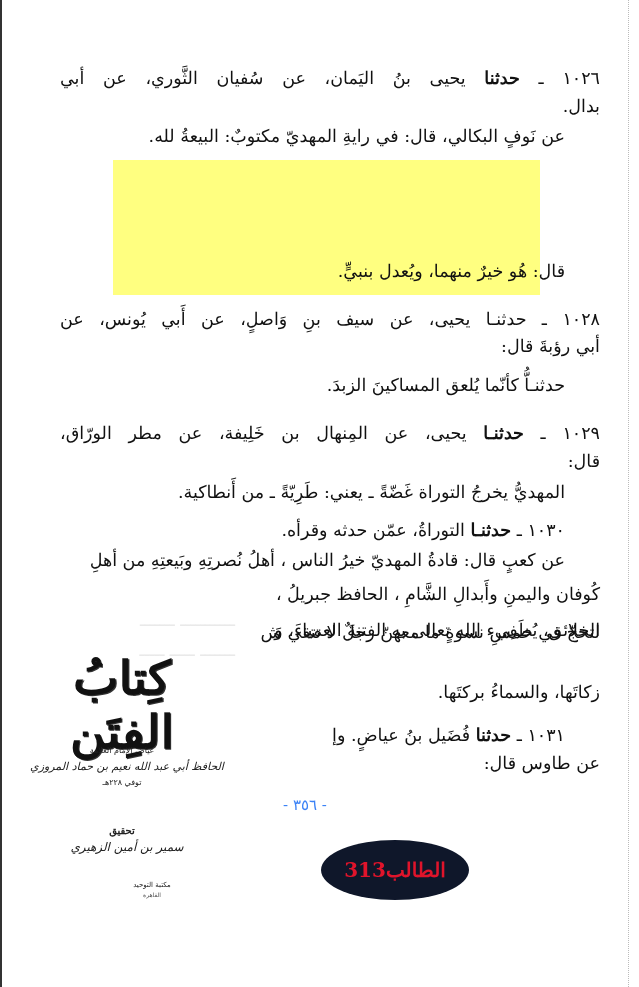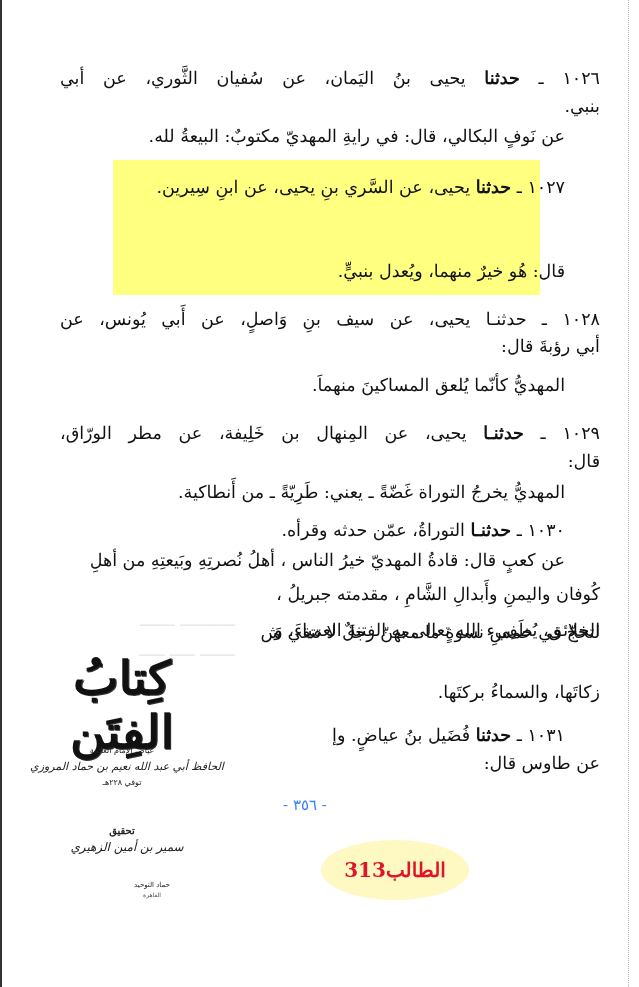--- a/index.html
+++ b/index.html
@@ -18,69 +18,68 @@
   .cover { position:absolute; left:2px; top:596px; width:243px; height:391px; background:#fff; }
   .cover-inner { position:absolute; left:0; top:0; width:243px; height:391px; }
   .cover .title { position:absolute; left:40px; top:55px; width:160px; text-align:center;
                   font-size:46px; font-weight:bold; direction:rtl; font-family:"DejaVu Serif", serif;
                   letter-spacing:-1px; transform:scaleX(1.05); text-shadow:1px 1px 0 #333; }
   .cover .small { position:absolute; text-align:center; direction:rtl; color:#222; }
   .cover .ghost { position:absolute; direction:rtl; color:#e9e9e9; font-size:17px; white-space:nowrap; }
   .page-num { position:absolute; left:260px; top:796px; width:90px; text-align:center;
               font-size:15px; color:#3b82f6; direction:rtl; }
   .badge { position:absolute; left:321px; top:840px; width:148px; height:60px; border-radius:50%;
-           background:#fef9c3; display:flex; align-items:center; justify-content:center; }
+           background:#0f172a; display:flex; align-items:center; justify-content:center; }
   .badge span { color:#e0142b; font-weight:bold; font-size:20px; font-family:"DejaVu Serif", serif; }
 </style>
 </head>
 <body>
 
 <div class="left-rule"></div>
 <div class="right-rule"></div>
 <div class="highlight"></div>
 
 <div class="page">
 
   <div class="line justify-full" style="top:66px"><span>١٠٢٦ ـ </span><span class="b">حدثنا</span><span> يحيى بنُ اليَمان، عن سُفيان الثَّوري، عن أبي</span></div>
-  <div class="line" style="top:94px">بنبي.</div>
+  <div class="line" style="top:94px">بدال.</div>
   <div class="line indent" style="top:124px">عن نَوفٍ البكالي، قال: في رايةِ المهديّ مكتوبٌ: البيعةُ لله.</div>
 
-  <div class="line indent" style="top:175px"><span>١٠٢٧ ـ </span><span class="b">حدثنا</span><span> يحيى، عن السَّري بنِ يحيى، عن ابنِ سِيرين.</span></div>
   <div class="line indent" style="top:259px">قال: هُو خيرٌ منهما، ويُعدل بنبيٍّ.</div>
 
   <div class="line justify-full" style="top:307px"><span>١٠٢٨ ـ </span><span>حدثنـا</span><span> يحيى، عن سيف بنِ وَاصلٍ، عن أَبي يُونس، عن</span></div>
   <div class="line" style="top:334px">أبي رؤبةَ قال:</div>
-  <div class="line indent" style="top:373px">المهديُّ كأنّما يُلعق المساكينَ منهماَ.</div>
+  <div class="line indent" style="top:373px">حدثنـاُّ كأنّما يُلعق المساكينَ الزبدَ.</div>
 
   <div class="line justify-full" style="top:421px"><span>١٠٢٩ ـ </span><span class="b">حدثنـا</span><span> يحيى، عن المِنهال بن خَلِيفة، عن مطر الورّاق،</span></div>
   <div class="line" style="top:449px">قال:</div>
   <div class="line indent" style="top:480px">المهديُّ يخرجُ التوراة غَضّةً ـ يعني: طَرِيّةً ـ من أَنطاكية.</div>
 
   <div class="line indent" style="top:518px"><span>١٠٣٠ ـ </span><span class="b">حدثنـا</span><span> التوراةُ، عمّن حدثه وقرأه.</span></div>
   <div class="line indent" style="top:548px">عن كعبٍ قال: قادةُ المهديّ خيرُ الناس ، أهلُ نُصرتِهِ وبَيعتِهِ من أهلِ</div>
-  <div class="line" style="top:582px">كُوفان واليمنِ وأَبدالِ الشَّامِ ، مقدمته جبريلُ ،</div>
+  <div class="line" style="top:582px">كُوفان واليمنِ وأَبدالِ الشَّامِ ، الحافظ جبريلُ ،</div>
   <div class="line" style="top:618px">الخلائق، يُطَفِيء الله تعالى به الفتنةَ العمياءَ، وَ</div>
   <div class="line" style="top:620px">لتحجّ في خمسِ نسوةٍ ما معهنّ رجلٌ لا تتقي ش</div>
   <div class="line" style="top:680px">زكاتَها، والسماءُ بركتَها.</div>
 
   <div class="line indent" style="top:723px"><span>١٠٣١ ـ </span><span class="b">حدثنا</span><span> فُضَيل بنُ عياضٍ. وإ</span></div>
   <div class="line" style="top:751px">عن طاوس قال:</div>
 </div>
 
 <div class="cover">
   <div class="cover-inner">
     <div class="ghost" style="right:10px; top:14px;">ـــــــــــ ـــــــ</div>
     <div class="ghost" style="right:10px; top:44px;">ـــــــ ـــــ ـــــ</div>
     <div class="title">كِتابُ الفِتَن</div>
     <div class="small" style="left:70px; top:150px; width:100px; font-size:8px;">عياض الإمام العلامة</div>
     <div class="small" style="left:25px; top:164px; width:200px; font-size:11px; font-style:italic;">الحافظ أبي عبد الله نعيم بن حماد المروزي</div>
     <div class="small" style="left:90px; top:182px; width:60px; font-size:8px;">توفي ٢٢٨هـ</div>
     <div class="small" style="left:90px; top:229px; width:60px; font-size:10px; font-weight:bold;">تحقيق</div>
     <div class="small" style="left:55px; top:244px; width:140px; font-size:12px; font-style:italic;">سمير بن أمين الزهيري</div>
-    <div class="small" style="left:120px; top:285px; width:60px; font-size:7px;">حماد التوحيد</div>
+    <div class="small" style="left:120px; top:285px; width:60px; font-size:7px;">مكتبة التوحيد</div>
     <div class="small" style="left:120px; top:295px; width:60px; font-size:6px; color:#555;">القاهرة</div>
   </div>
 </div>
 
 <div class="page-num">- ٣٥٦ -</div>
 
 <div class="badge">
   <span>الطالب313</span>
 </div>
 

